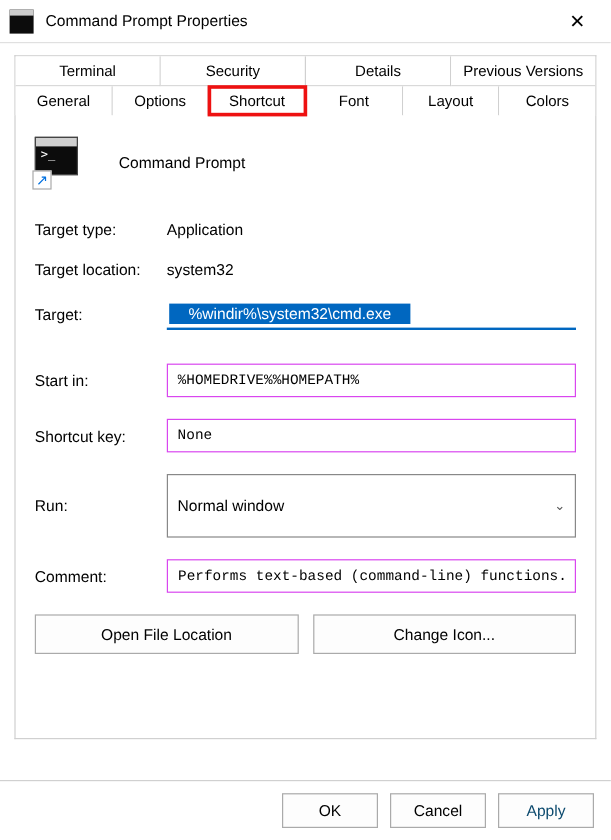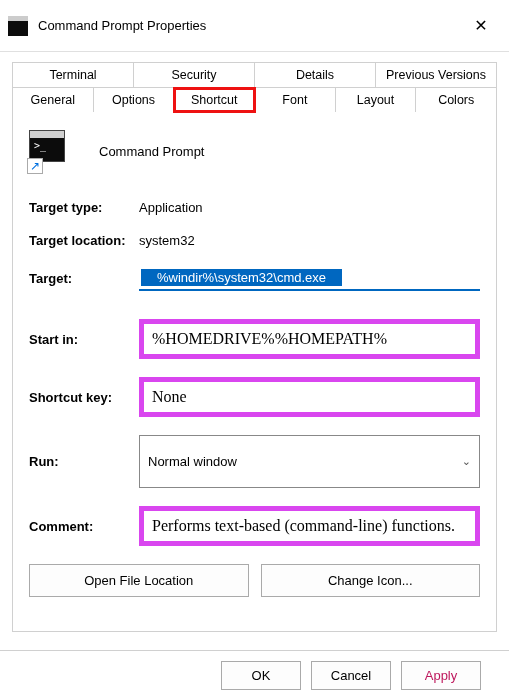--- a/index.html
+++ b/index.html
@@ -5,21 +5,21 @@
     * { box-sizing: border-box; margin: 0; padding: 0; }
     body {
       font-family: "Segoe UI", Tahoma, sans-serif;
       font-size: 13px;
       background: #fff;
       width: 509px;
       height: 700px;
       overflow: hidden;
     }
     .titlebar {
-      height: 52px;
+      height: 36px;
       display: flex;
       align-items: center;
       padding: 0 8px;
       border-bottom: 1px solid #e0e0e0;
     }
     .title-icon {
       width: 20px; height: 20px;
       background: #0c0c0c;
       margin-right: 10px;
       position: relative;
@@ -121,45 +121,44 @@
       font-size: 12px;
     }
     .field-row {
       display: flex;
       align-items: center;
       margin-bottom: 18px;
     }
     .label {
       width: 110px;
       font-size: 13px;
-      font-weight: bold;
     }
     .value-static {
       font-size: 13px;
     }
     .target-input {
       flex: 1;
       border: none;
       border-bottom: 2px solid #0067c0;
       background: transparent;
       padding: 4px 2px;
       font-size: 13px;
       outline: none;
     }
     .target-selected {
       background: #0067c0;
       color: #fff;
       padding: 1px 16px;
     }
     .text-input {
       flex: 1;
-      border: 5px solid #d946ef;
+      border: 1px solid #d946ef;
       padding: 6px 8px;
-      font-size: 16px;
-      font-family: Liberation Serif, serif;
+      font-size: 12px;
+      font-family: Liberation Mono, monospace;
     }
     .select-input {
       flex: 1;
       border: 1px solid #888;
       padding: 18px 8px;
       font-size: 13px;
       background: #fff;
       display: flex;
       justify-content: space-between;
       align-items: center;
@@ -182,37 +181,37 @@
       text-align: center;
     }
     .btn.highlight {
       background: #cde6f7;
       border-color: #3399dd;
     }
     .bottom-bar {
       position: absolute;
       bottom: 0; left: 0; right: 0;
       border-top: 1px solid #d0d0d0;
-      padding: 10px 28px;
+      padding: 10px 14px;
       display: flex;
       justify-content: flex-end;
       gap: 10px;
       background: #fff;
     }
     .dlg-btn {
       min-width: 80px;
       padding: 6px 14px;
       border: 1px solid #aaa;
       background: #fdfdfd;
       font-size: 13px;
       cursor: pointer;
       text-align: center;
     }
     .dlg-btn.disabled {
-      color: #be185d;
+      color: #0c4a6e;
       cursor: default;
     }
     .spacer-gap { height: 10px; }
   </style>
 </head>
 <body>
 
 <div class="titlebar">
   <div class="title-icon"></div>
   <div class="titlebar-title">Command Prompt Properties</div>

